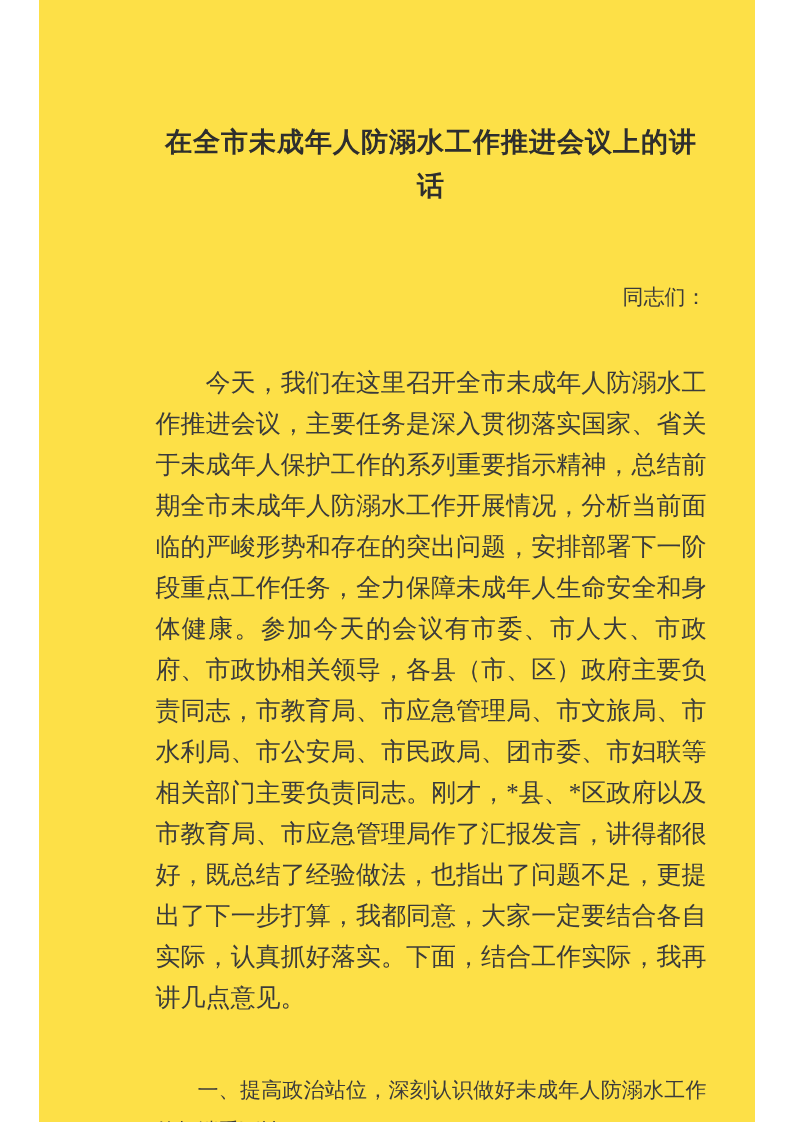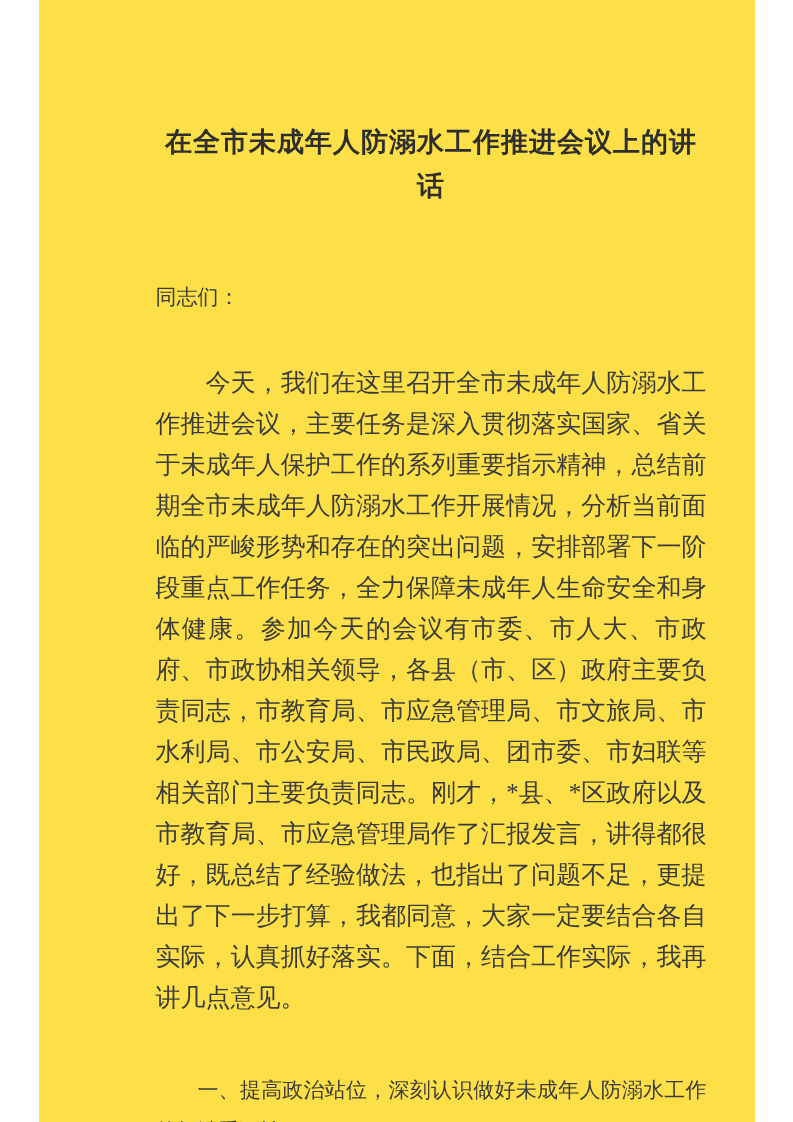--- a/index.html
+++ b/index.html
@@ -29,21 +29,21 @@
     font-weight: 700;
     line-height: 44px;
     text-align: center;
     color: #2e2e2e;
     letter-spacing: 1px;
   }
   .salutation {
     margin: 69px 0 0 0;
     font-size: 21px;
     line-height: 41px;
-    text-align: left;
+    text-align: right;
   }
   .body-paragraph {
     margin: 44px 0 0 0;
     font-size: 25px;
     line-height: 41px;
     text-align: justify;
     text-indent: 2em;
     word-break: break-all;
   }
   .section-heading {

